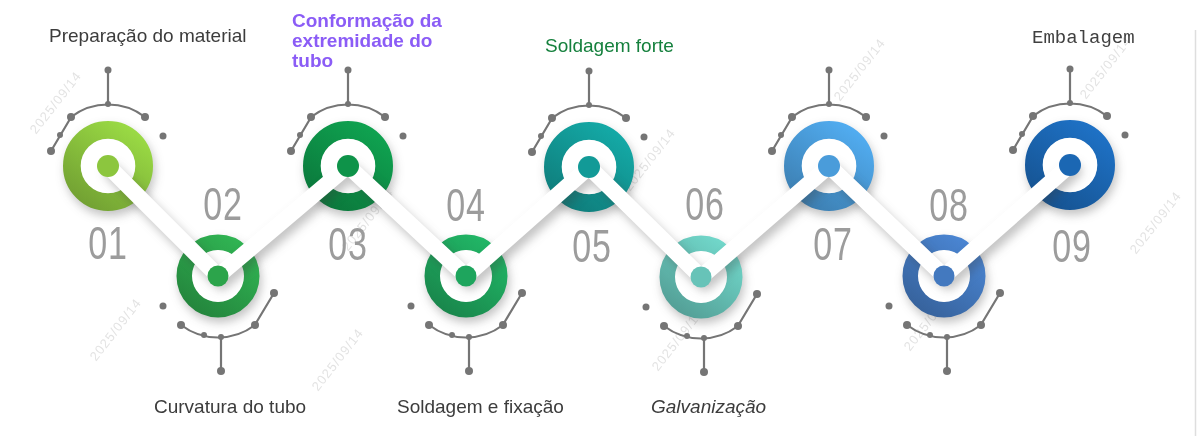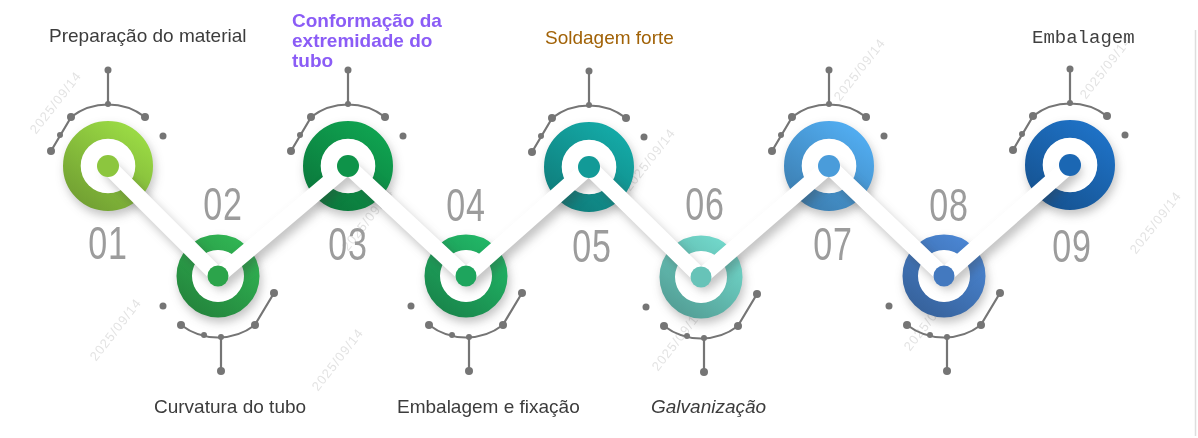--- a/index.html
+++ b/index.html
@@ -259,22 +259,22 @@
       <circle cx="701" cy="277" r="10.5" fill="#67c3b8"></circle>
       <circle cx="829" cy="166" r="11" fill="#4a9cda"></circle>
       <circle cx="944" cy="276" r="10.5" fill="#4379bf"></circle>
       <circle cx="1070" cy="165" r="11" fill="#1b67b3"></circle>
       <line x1="1195.5" y1="30" x2="1195.5" y2="436" stroke="#dedede" stroke-width="1.5"></line>
     </svg>
 
   <div class="label lbl-s1" style="color: rgb(60, 60, 60); margin-left: 16px;">Preparação do material</div>
   <div class="label lbl-s2" style="color: rgb(60, 60, 60); text-align: right;">Curvatura do tubo</div>
   <div class="label lbl-s3" style="color: #8b5cf6; font-weight: bold;">Conformação da extremidade do tubo</div>
-  <div class="label lbl-s4" style="color: rgb(60, 60, 60);">Embalagem e fixação</div>
-  <div class="label lbl-s5" style="color: #a16207;">Soldagem forte</div>
+  <div class="label lbl-s4" style="color: rgb(60, 60, 60);">Soldagem e fixação</div>
+  <div class="label lbl-s5" style="color: #15803d; margin-top: 8px;">Soldagem forte</div>
   <div class="label lbl-s6" style="color: rgb(60, 60, 60); font-style: italic;">Galvanização</div>
   <div class="label lbl-s9" style="color: #404040; font-family: Liberation Mono, monospace;">Embalagem</div>
 
   <div class="num num-s1" style="color: rgb(156, 156, 156);">01</div>
   <div class="num num-s2" style="color: rgb(156, 156, 156);">02</div>
   <div class="num num-s3" style="color: rgb(156, 156, 156);">03</div>
   <div class="num num-s4" style="color: rgb(156, 156, 156);">04</div>
   <div class="num num-s5" style="color: rgb(156, 156, 156);">05</div>
   <div class="num num-s6" style="color: rgb(156, 156, 156);">06</div>
   <div class="num num-s7" style="color: rgb(156, 156, 156);">07</div>

